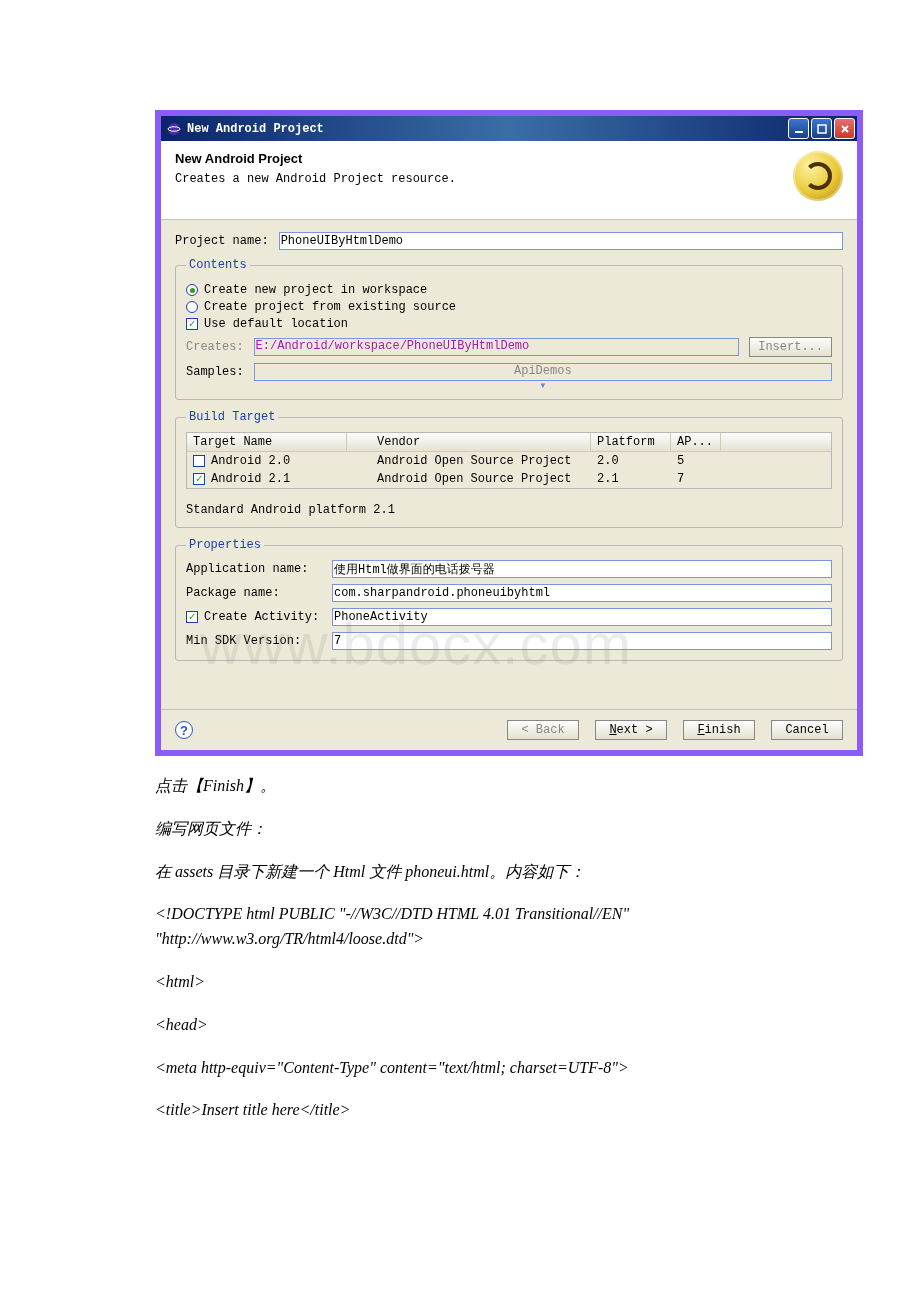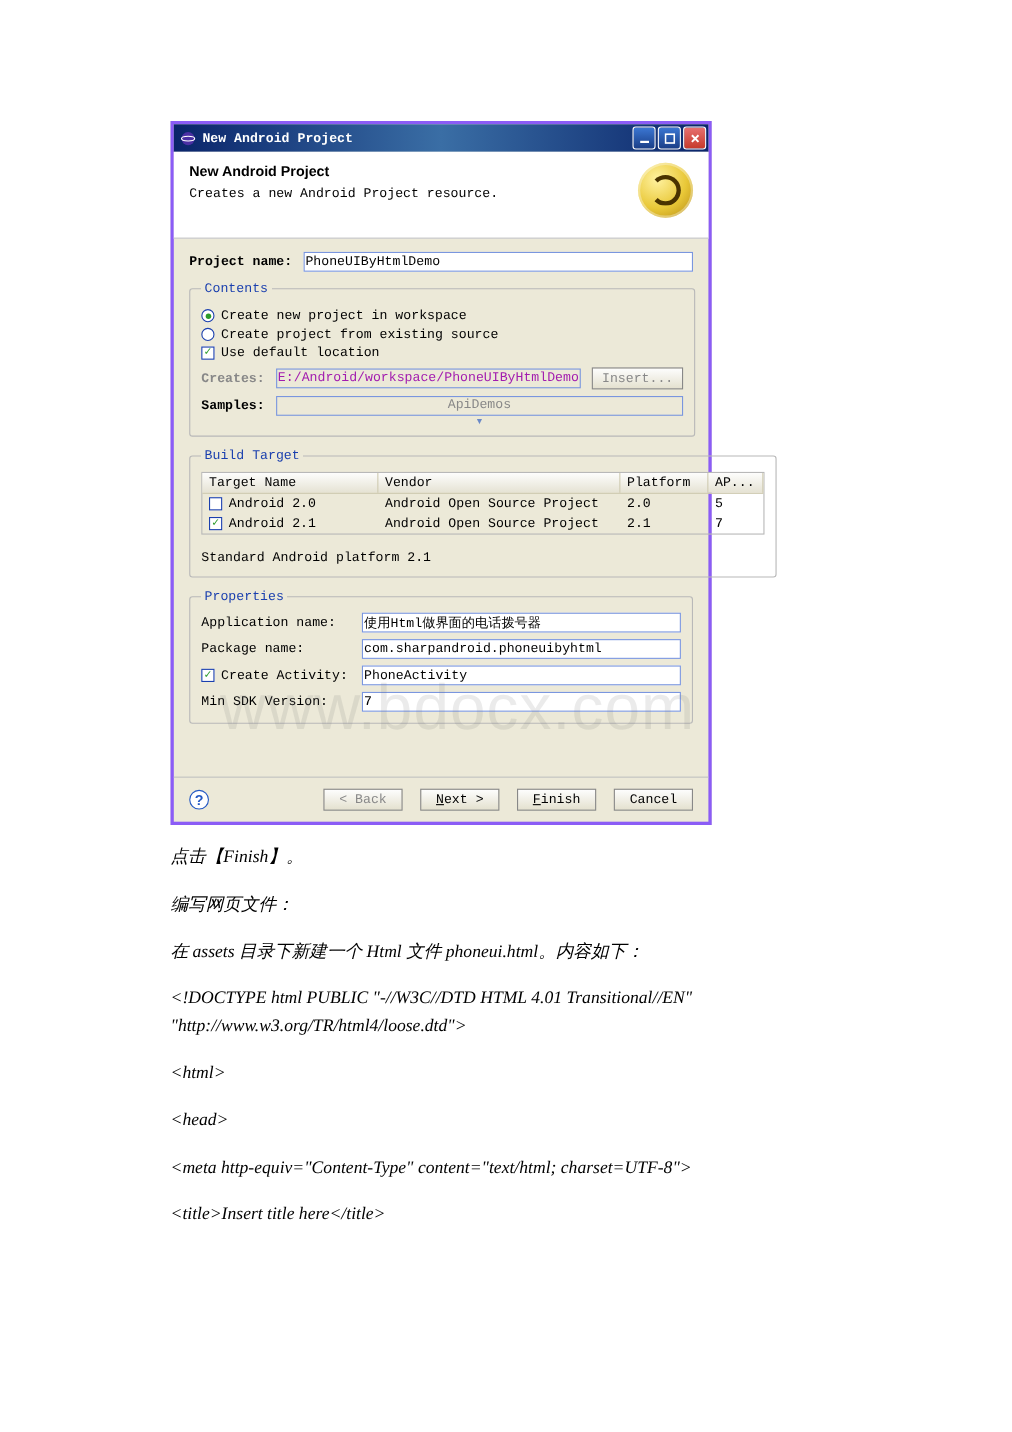--- a/index.html
+++ b/index.html
@@ -18,22 +18,22 @@
     top: 610px;
     left: 200px;
     font-size: 58px;
     font-family: Arial, sans-serif;
     color: rgba(120,120,120,0.15);
     letter-spacing: 1px;
     pointer-events: none;
     z-index: 5;
   }
   .dialog {
-    width: 492px;
-    border: 3px solid #8b5cf6;
+    width: 708px;
+    border: 6px solid #8b5cf6;
     background: #ece9d8;
     font-family: "Courier New", monospace;
     font-size: 12px;
     color: #000;
     position: relative;
     z-index: 2;
   }
   .titlebar {
     height: 25px;
     background: linear-gradient(to right, #0A246A, #3A6EA5, #0A246A);
@@ -81,21 +81,21 @@
     box-shadow: inset 0 0 0 2px rgba(255,255,255,.35);
     display:flex;align-items:center;justify-content:center;
   }
   .banner-icon .seal .inner {
     width:28px;height:28px;border:4px solid #4a3300;border-left-color:transparent;border-radius:50%;
   }
 
   .body-area { padding: 12px 14px 8px 14px; }
 
   .row { display:flex; align-items:center; gap:10px; margin-bottom:8px; }
-  .row label.lbl { white-space: nowrap; font-weight: bold; }
+  .row label.lbl { white-space: nowrap; }
   input.textin, .combo, .textin-ro {
     flex:1;
     background:#fff;
     border:1px solid #7a96df;
     height:18px;
     font-family: "Courier New", monospace;
     font-size:12px;
     padding:0 1px;
     color:#000;
   }
@@ -145,21 +145,21 @@
     font-size:12px;
   }
   .target-table .hdr {
     display:flex; background:linear-gradient(#fdfdfc,#e5e2d3);
     border-bottom:1px solid #cfcab1;
   }
   .target-table .hdr > div { padding:2px 6px; border-right:1px solid #cfcab1; }
   .target-table .trow { display:flex; padding:1px 0; }
   .target-table .trow > div { padding:1px 6px; }
   .col-name { width:160px; display:flex; align-items:center; gap:6px; }
-  .col-vendor { width:220px; }
+  .col-vendor { width:220px;margin-left:24px; }
   .col-plat { width:80px; }
   .col-api { width:50px; }
   .square { width:12px;height:12px;border:1px solid #1a3fae;background:#fff;display:flex;align-items:center;justify-content:center; }
   .square .tick { color:#2b9b2b;font-size:11px;line-height:11px; }
 
   .props { display:grid; grid-template-columns: 140px 1fr; gap:6px 6px; align-items:center; }
   .props .plabel { display:flex; align-items:center; gap:6px; }
 
   .button-bar {
     border-top:1px solid #c0c0c0;

